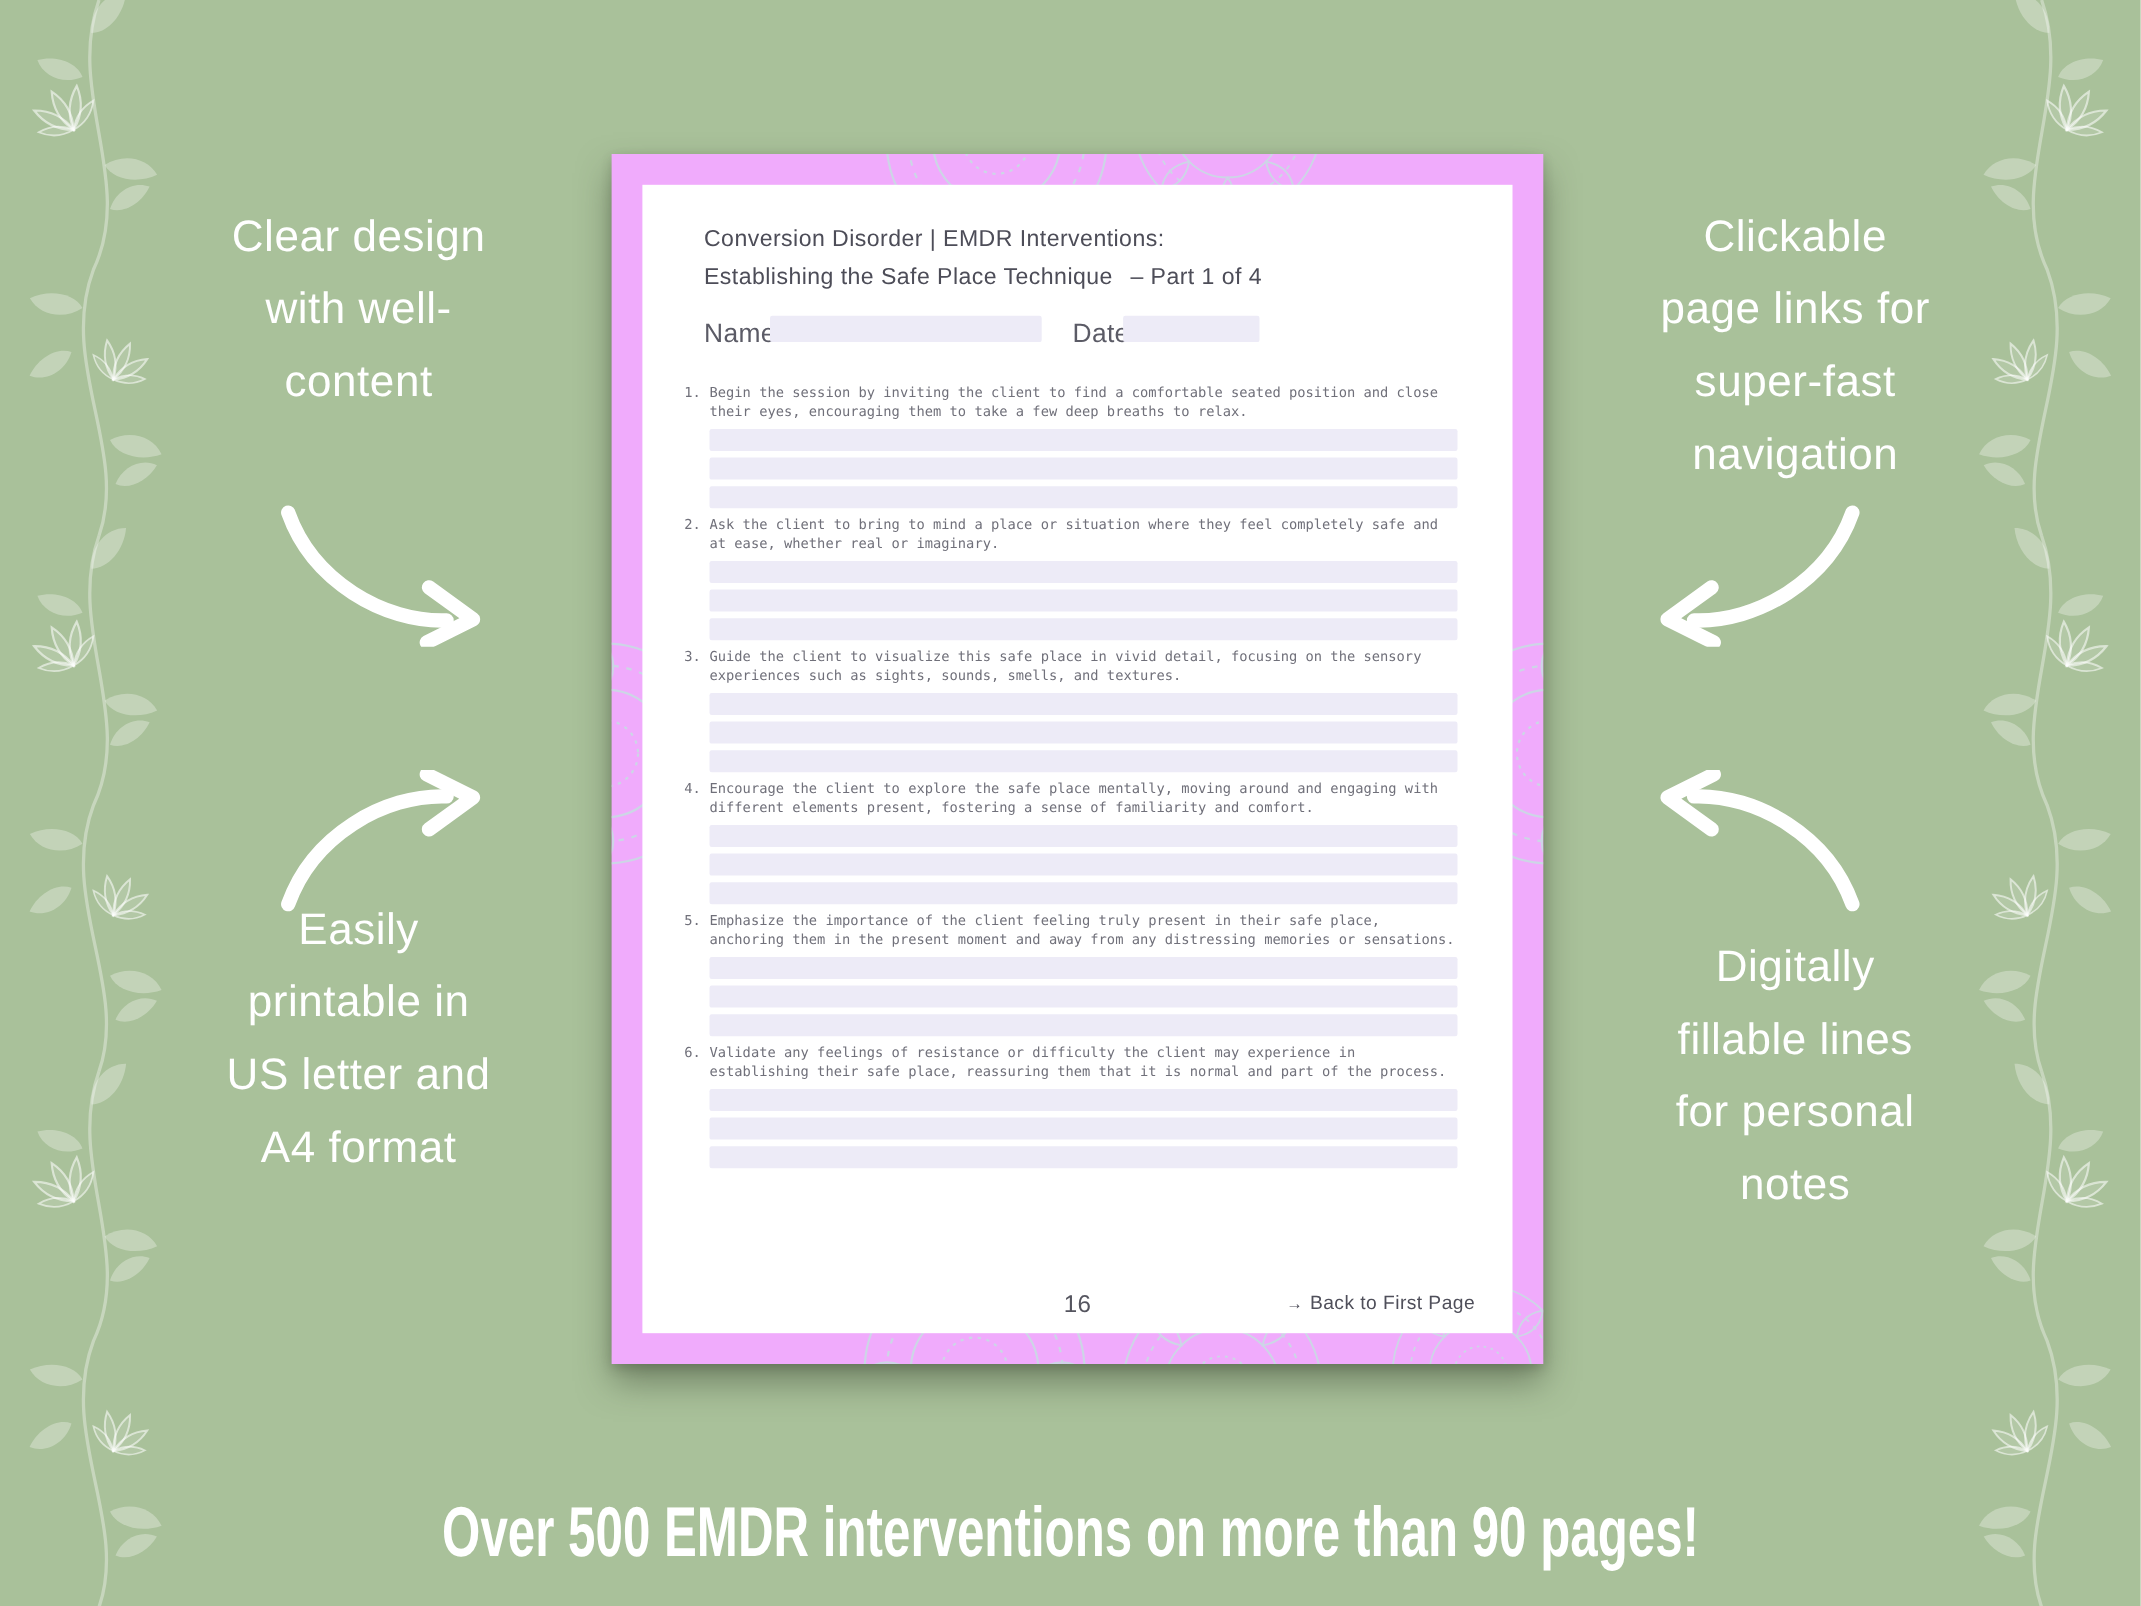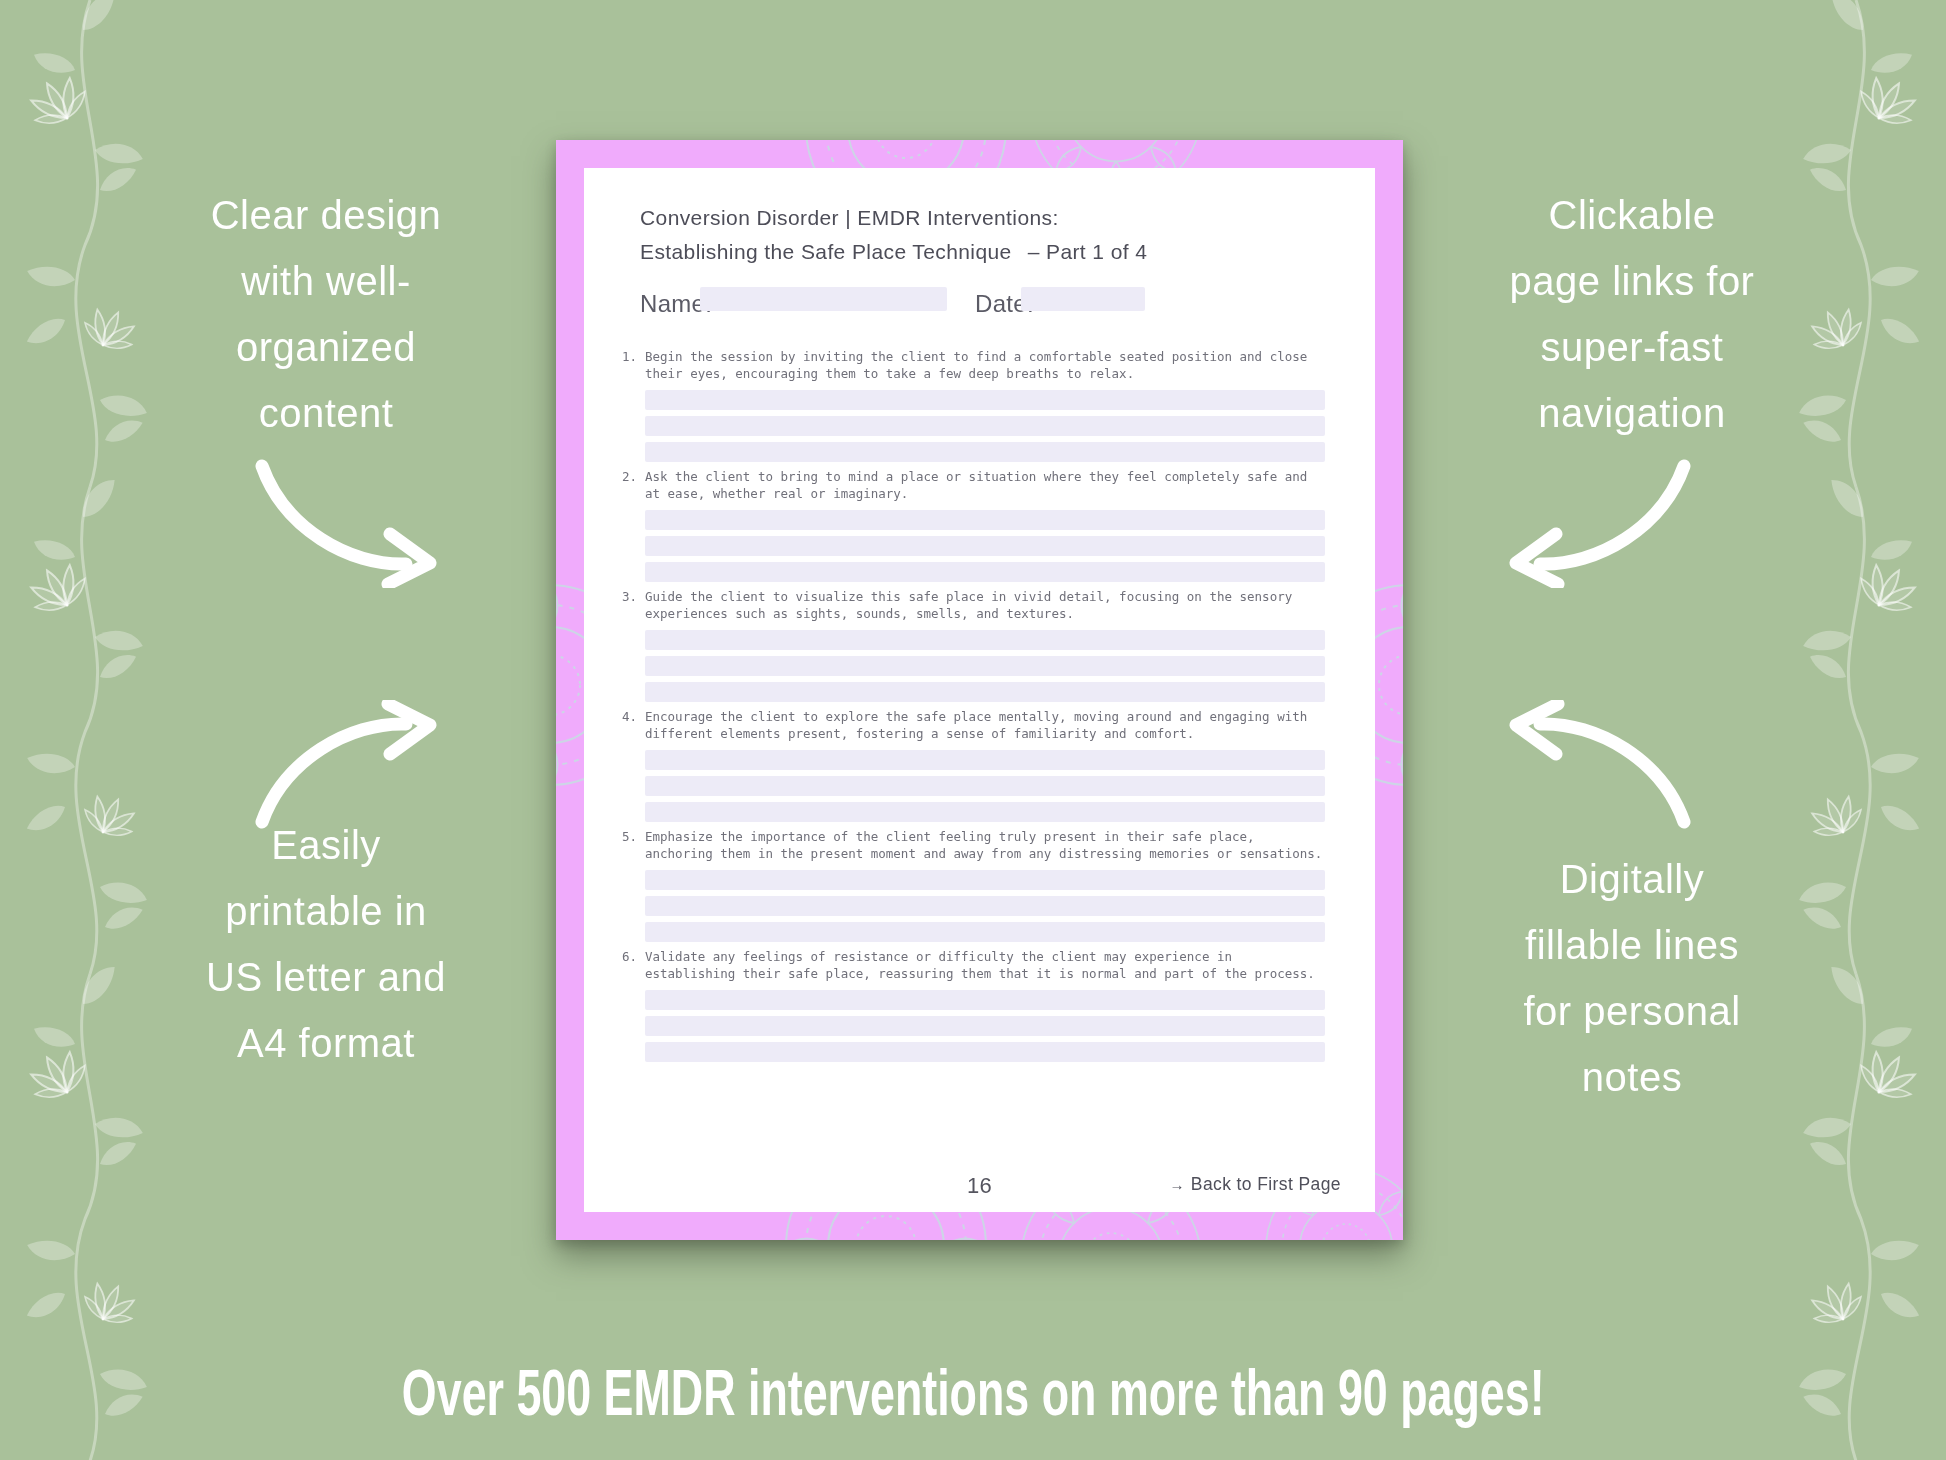--- a/index.html
+++ b/index.html
@@ -129,21 +129,20 @@
   </svg>
   <svg class="floral right" viewBox="0 0 165 1460">
     <use href="#vine" transform="translate(5,0)"></use>
     <use href="#vine" transform="translate(5,487)"></use>
     <use href="#vine" transform="translate(5,974)"></use>
   </svg>
 
   <div class="callout co-tl">
     <div>Clear design</div>
     <div>with well-</div>
-    <div>organized</div>
     <div>content</div>
   </div>
   <div class="callout co-bl">
     <div>Easily</div>
     <div>printable in</div>
     <div>US letter and</div>
     <div>A4 format</div>
   </div>
   <div class="callout co-br">
     <div>Digitally</div>

